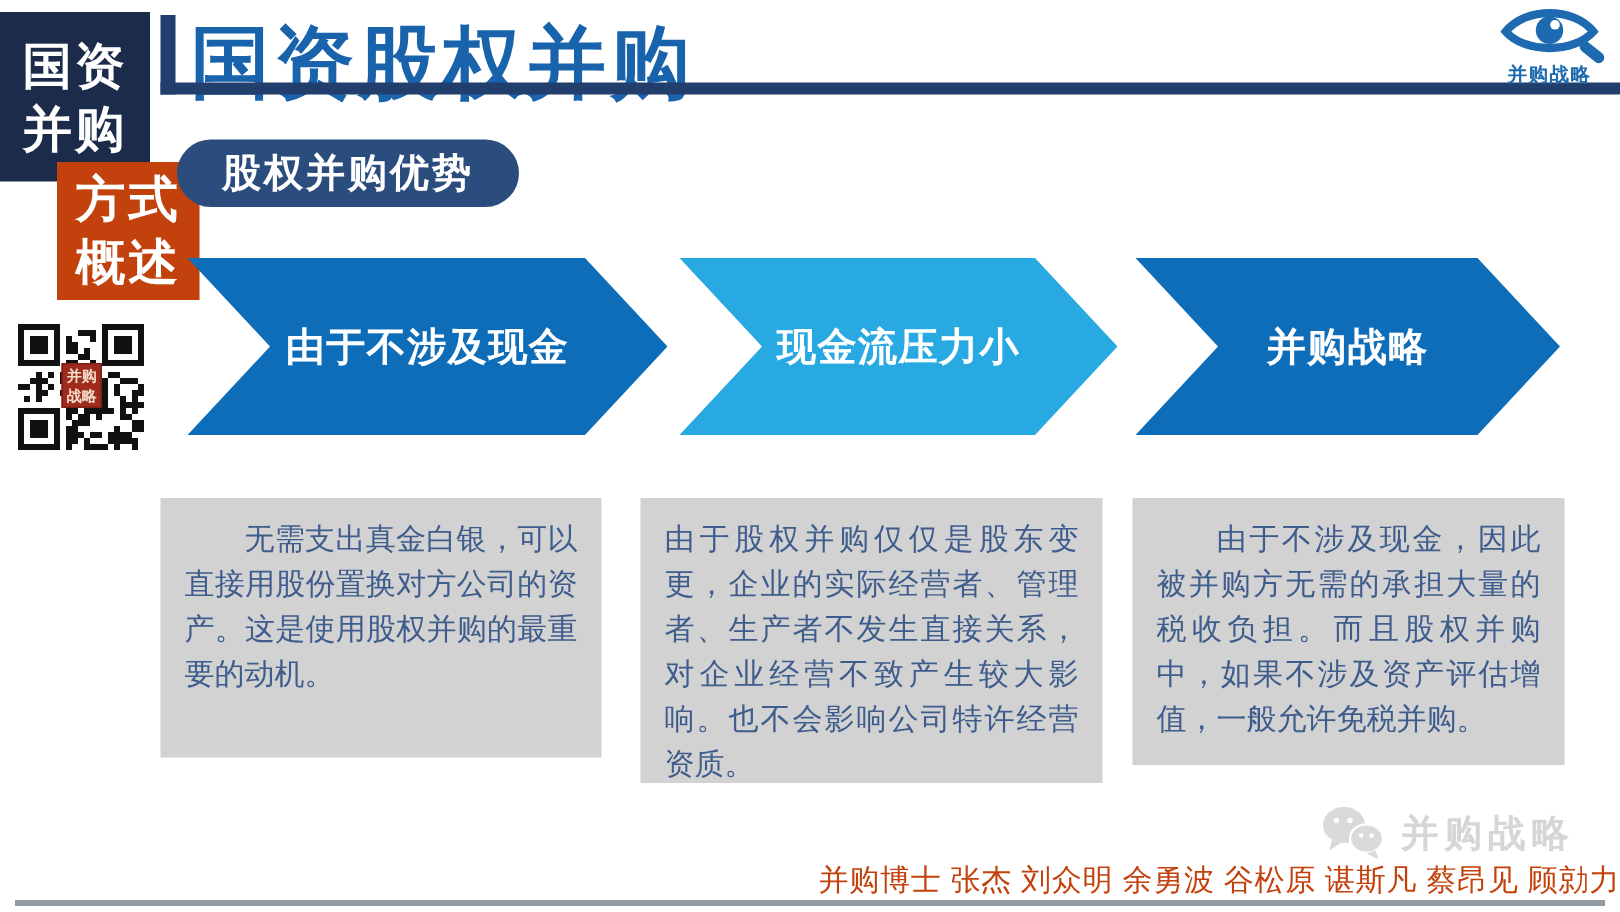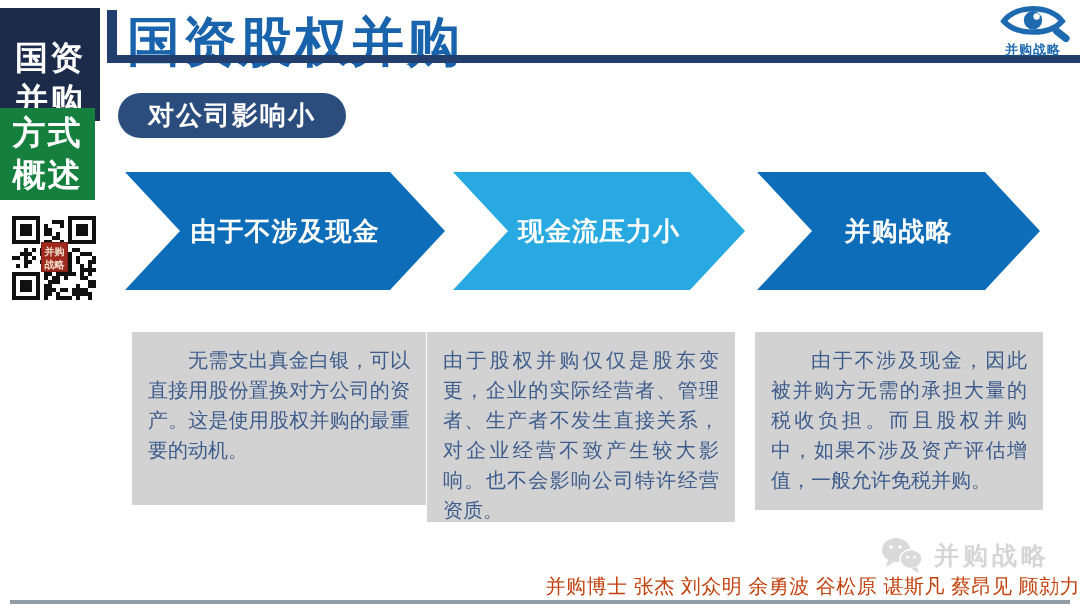--- a/index.html
+++ b/index.html
@@ -4,22 +4,22 @@
 <style>
   * { margin:0; padding:0; box-sizing:border-box; }
   html,body { width:1080px; height:608px; }
   body { font-family:"Liberation Sans","DejaVu Sans",sans-serif; background:#ffffff; }
   .page { position:relative; width:1080px; height:608px; background:#fff; overflow:hidden; }
 
   
   .side-tab { position:absolute; left:0; color:#fff; font-weight:bold;
               display:flex; flex-direction:column; align-items:center; justify-content:center; }
   .side-tab .ln { font-size:33px; line-height:42px; letter-spacing:2px; }
-  .tab1 { top:8px; width:100px; height:113px; background:#1c2b4a;justify-content:flex-end; }
-  .tab2 { top:108px; width:95px; height:92px; background:#15803d; }
+  .tab1 { top:8px; width:100px; height:113px; background:#1c2b4a; }
+  .tab2 { top:108px; width:95px; height:92px; background:#c2410c;margin-left:38px; }
 
   
   .qr { position:absolute; left:12px; top:216px; width:84px; height:84px; background:#fff; }
   .qr svg { display:block; width:84px; height:84px; }
   .qr-seal { position:absolute; left:29px; top:26px; width:27px; height:30px; background:#9e2b1e;
              border:1px solid #7d1f14; color:#f2dcc9; font-size:10px; line-height:13px;
              font-weight:bold; text-align:center; padding-top:2px; word-break:break-all; }
 
   
   .accent-bar { position:absolute; left:107px; top:10px; width:10px; height:53px; background:#223e6c; }
@@ -39,21 +39,21 @@
   
   .arrow { position:absolute; top:172px; height:118px; color:#fff; font-size:26px; font-weight:bold;
            letter-spacing:1px; display:flex; align-items:center; justify-content:center;
            clip-path:polygon(0 0, calc(100% - 55px) 0, 100% 50%, calc(100% - 55px) 100%, 0 100%, 55px 50%); }
   .arrow1 { left:125px; width:320px; }
   .arrow2 { left:453px; width:292px; }
   .arrow3 { left:757px; width:283px; }
 
   
   .card { position:absolute; top:332px; background:#d2d2d2; padding:13px 16px 10px 16px; }
-  .card1 { left:132px; width:294px; height:173px; }
+  .card1 { left:107px; width:294px; height:173px; }
   .card2 { left:427px; width:308px; height:190px; }
   .card3 { left:755px; width:288px; height:178px; }
   .card-text { font-size:20px; line-height:30px; color:#3e5c8c; text-align:justify; }
   .card-text[data-indent="true"] { text-indent:2em; }
 
   
   .watermark { position:absolute; left:880px; top:536px; display:flex; align-items:center; }
   .watermark svg { display:block; }
   .watermark-label { font-size:25px; color:#d6d6d6; letter-spacing:4px; margin-left:10px; font-weight:bold; }
 
@@ -222,21 +222,21 @@
   <div class="brand-logo">
     <svg width="76" height="42" viewBox="0 0 80 46">
       <path d="M8 22 C 22 4, 58 4, 72 22 C 58 38, 22 38, 8 22 Z" fill="none" stroke="#1d6ab0" stroke-width="6"></path>
       <circle cx="40" cy="21" r="10" fill="#1d6ab0"></circle>
       <circle cx="44" cy="17" r="3.5" fill="#ffffff"></circle>
       <line x1="66" y1="33" x2="76" y2="41" stroke="#1d6ab0" stroke-width="8" stroke-linecap="round"></line>
     </svg>
     <div class="brand-logo-label">并购战略</div>
   </div>
 
-  <div class="badge">对公司影响小</div>
+  <div class="badge">股权并购优势</div>
 
   <div class="arrow arrow1" style="background-color: rgb(14, 109, 184);">由于不涉及现金</div>
   <div class="arrow arrow2" style="background-color: rgb(41, 169, 225);">现金流压力小</div>
   <div class="arrow arrow3" style="background-color: rgb(14, 109, 184);">并购战略</div>
 
   <div class="card card1">
     <p class="card-text" data-indent="true">无需支出真金白银，可以直接用股份置换对方公司的资产。这是使用股权并购的最重要的动机。</p>
   </div>
   <div class="card card2">
     <p class="card-text" data-indent="false">由于股权并购仅仅是股东变更，企业的实际经营者、管理者、生产者不发生直接关系，对企业经营不致产生较大影响。也不会影响公司特许经营资质。</p>

